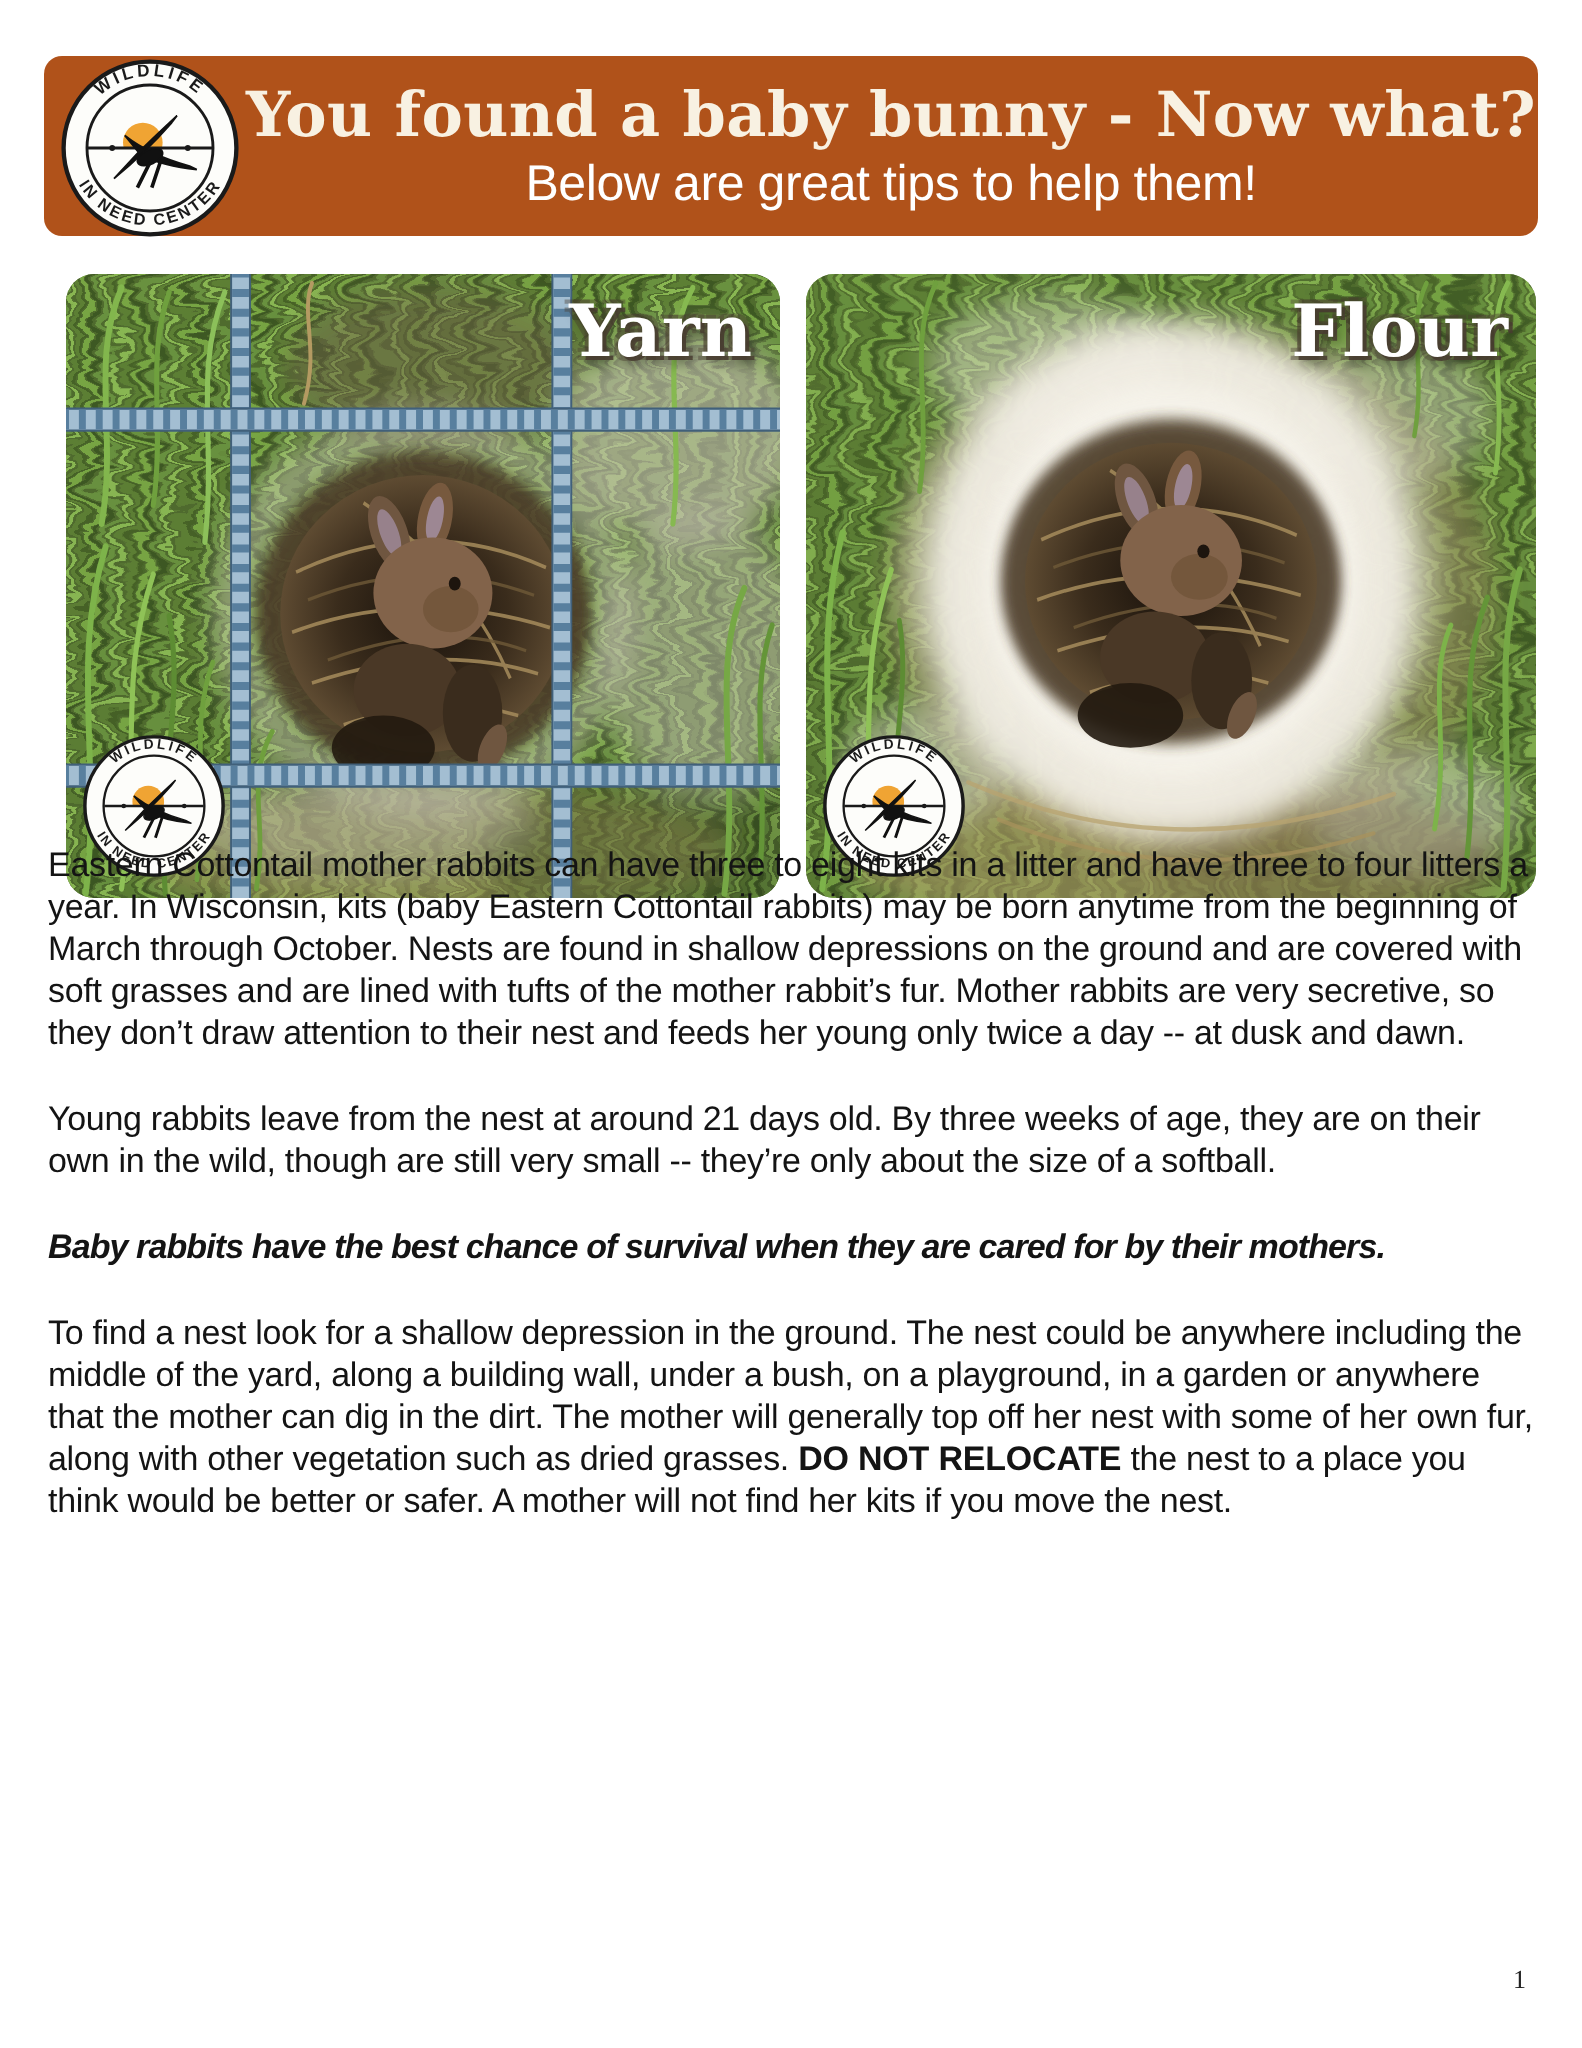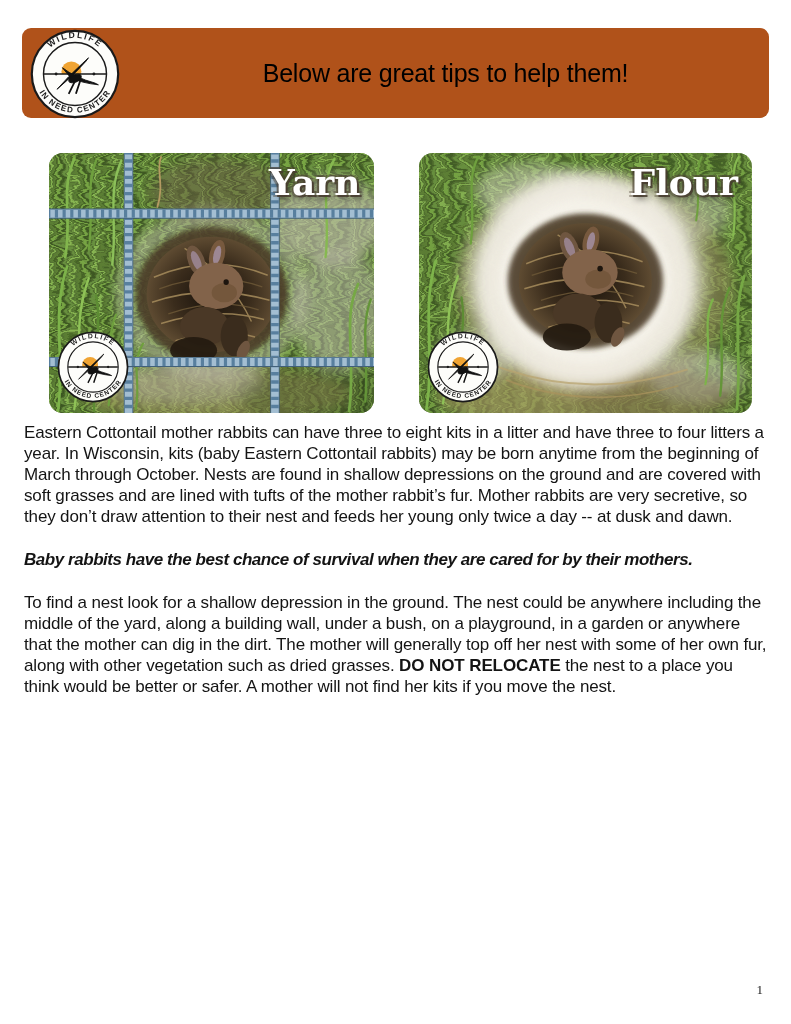--- a/index.html
+++ b/index.html
@@ -6,28 +6,28 @@
   .page{position:relative;width:791px;height:1024px;background:#ffffff;overflow:hidden;
         font-family:"Liberation Sans",sans-serif;color:#141414;}
 
   
   .banner{position:absolute;left:22px;top:28px;width:747px;height:90px;
           background:#b0521a;border-radius:9px;}
   .banner-text{margin-left:100px;height:100%;display:flex;flex-direction:column;
                justify-content:center;align-items:center;gap:2px;}
   .title{font-family:"DejaVu Serif",serif;font-weight:bold;font-size:31px;
          color:#f8f1e2;letter-spacing:.2px;}
-  .subtitle{font-size:25px;color:#000000;letter-spacing:-.2px;}
+  .subtitle{font-size:25px;color:#ffffff;letter-spacing:-.2px;}
 
   .logo-header{position:absolute;left:30px;top:29px;width:90px;height:90px;}
 
   
   .photos{position:absolute;left:33px;top:137px;width:735px;height:270px;
           display:flex;gap:13px;}
-  .photo{position:relative;margin:16px;border-radius:14px;overflow:hidden;height:260px;}
+  .photo{position:relative;margin:0;border-radius:14px;overflow:hidden;height:312px;}
   .photo-left{width:357px;}
   .photo-right{width:365px;}
   .photo-svg{position:absolute;inset:0;width:100%;height:100%;display:block;}
   .photo-label{position:absolute;top:8px;right:14px;
        font-family:"DejaVu Serif",serif;font-weight:bold;font-size:36px;color:#fff;
        text-shadow:2px 2px 0 rgba(72,60,48,.85),-2px -2px 0 rgba(72,60,48,.4),
                    2px -2px 0 rgba(72,60,48,.4),-2px 2px 0 rgba(72,60,48,.4),
                    3px 4px 6px rgba(0,0,0,.45);}
   .photo-logo{position:absolute;left:8px;bottom:10px;width:72px;height:72px;}
 
@@ -137,20 +137,21 @@
         <path d="M50,58 L43,72 M56,57 L51,72" stroke-width="2" fill="none"></path>
       </g>
     </symbol>
   </defs>
 </svg>
 
 <div class="page">
 
   <div class="banner">
     <div class="banner-text">
+      <div class="title">You found a baby bunny - Now what?</div>
       <div class="subtitle">Below are great tips to help them!</div>
     </div>
   </div>
   <svg class="logo-header" viewBox="0 0 100 100">
     <use href="#winc-logo"></use>
   </svg>
 
   <div class="photos">
 
     <figure class="photo photo-left">
@@ -247,18 +248,19 @@
       </svg>
       <div class="photo-label">Flour</div>
       <svg class="photo-logo" viewBox="0 0 100 100">
         <use href="#winc-logo"></use>
       </svg>
     </figure>
   </div>
 
   <div class="article">
     <p>Eastern Cottontail mother rabbits can have three to eight kits in a litter and have three to four litters a year. In Wisconsin, kits (baby Eastern Cottontail rabbits) may be born anytime from the beginning of March through October. Nests are found in shallow depressions on the ground and are covered with soft grasses and are lined with tufts of the mother rabbit’s fur. Mother rabbits are very secretive, so they don’t draw attention to their nest and feeds her young only twice a day -- at dusk and dawn.</p>
+    <p>Young rabbits leave from the nest at around 21 days old. By three weeks of age, they are on their own in the wild, though are still very small -- they’re only about the size of a softball.</p>
     <p class="emphasis">Baby rabbits have the best chance of survival when they are cared for by their mothers.</p>
     <p><span>To find a nest look for a shallow depression in the ground. The nest could be anywhere including the middle of the yard, along a building wall, under a bush, on a playground, in a garden or anywhere that the mother can dig in the dirt. The mother will generally top off her nest with some of her own fur, along with other vegetation such as dried grasses. </span><span class="bold-inline">DO NOT RELOCATE</span><span> the nest to a place you think would be better or safer. A mother will not find her kits if you move the nest.</span></p>
   </div>
 
   <div class="page-number">1</div>
 </div>
 
 </body></html>

